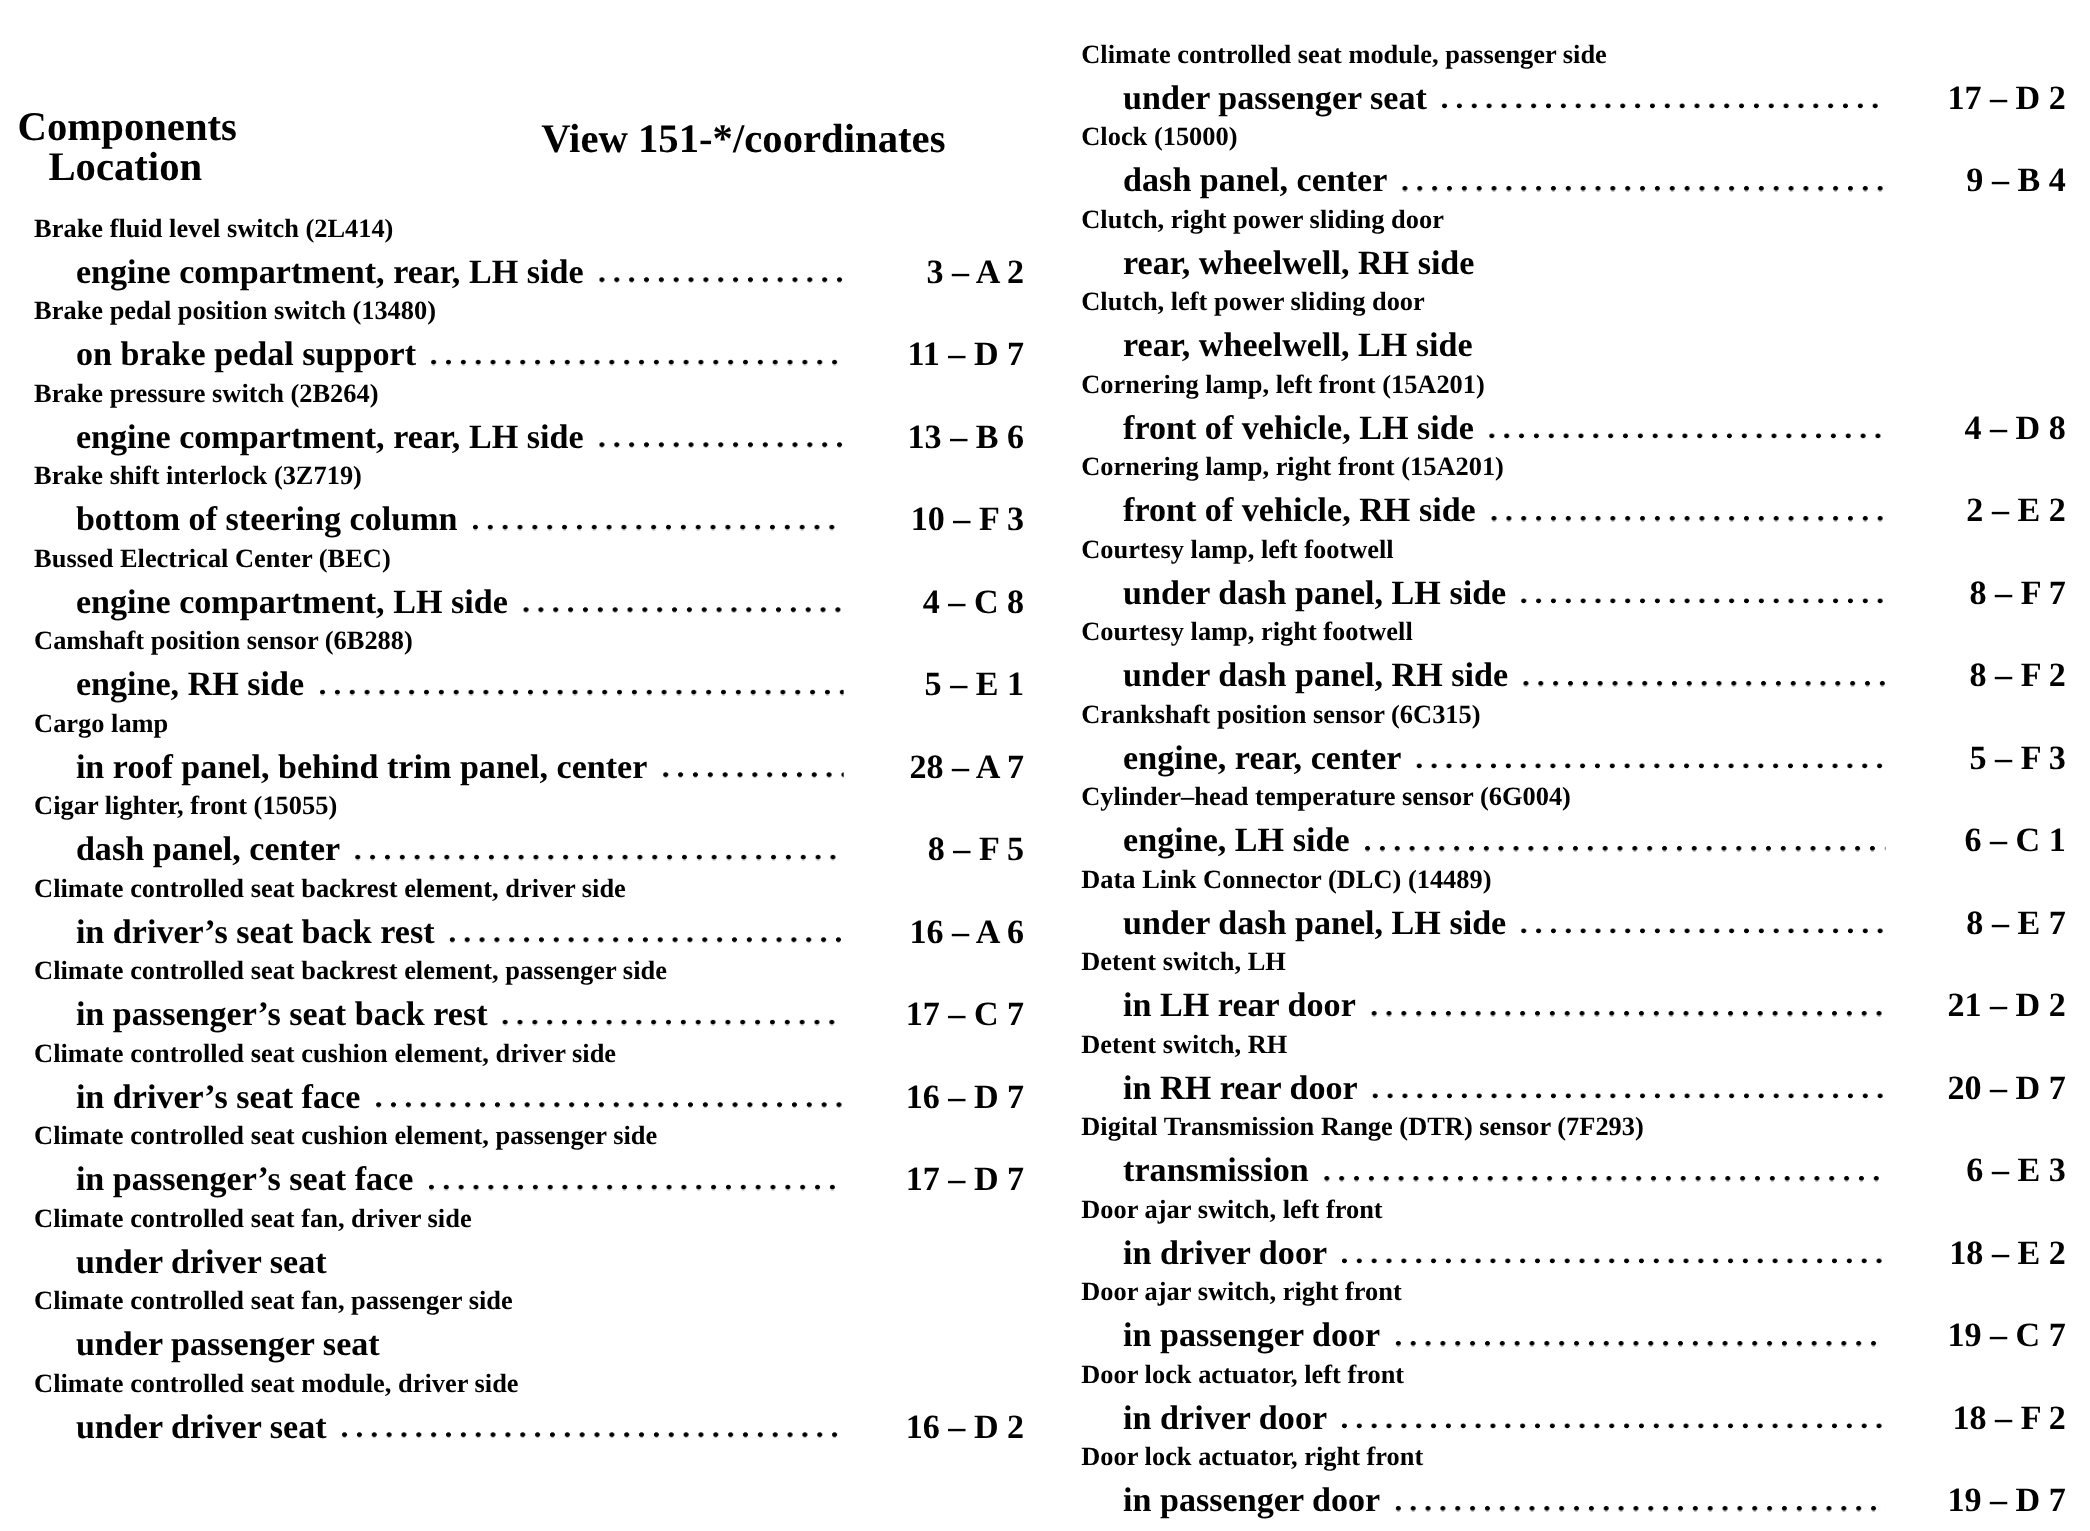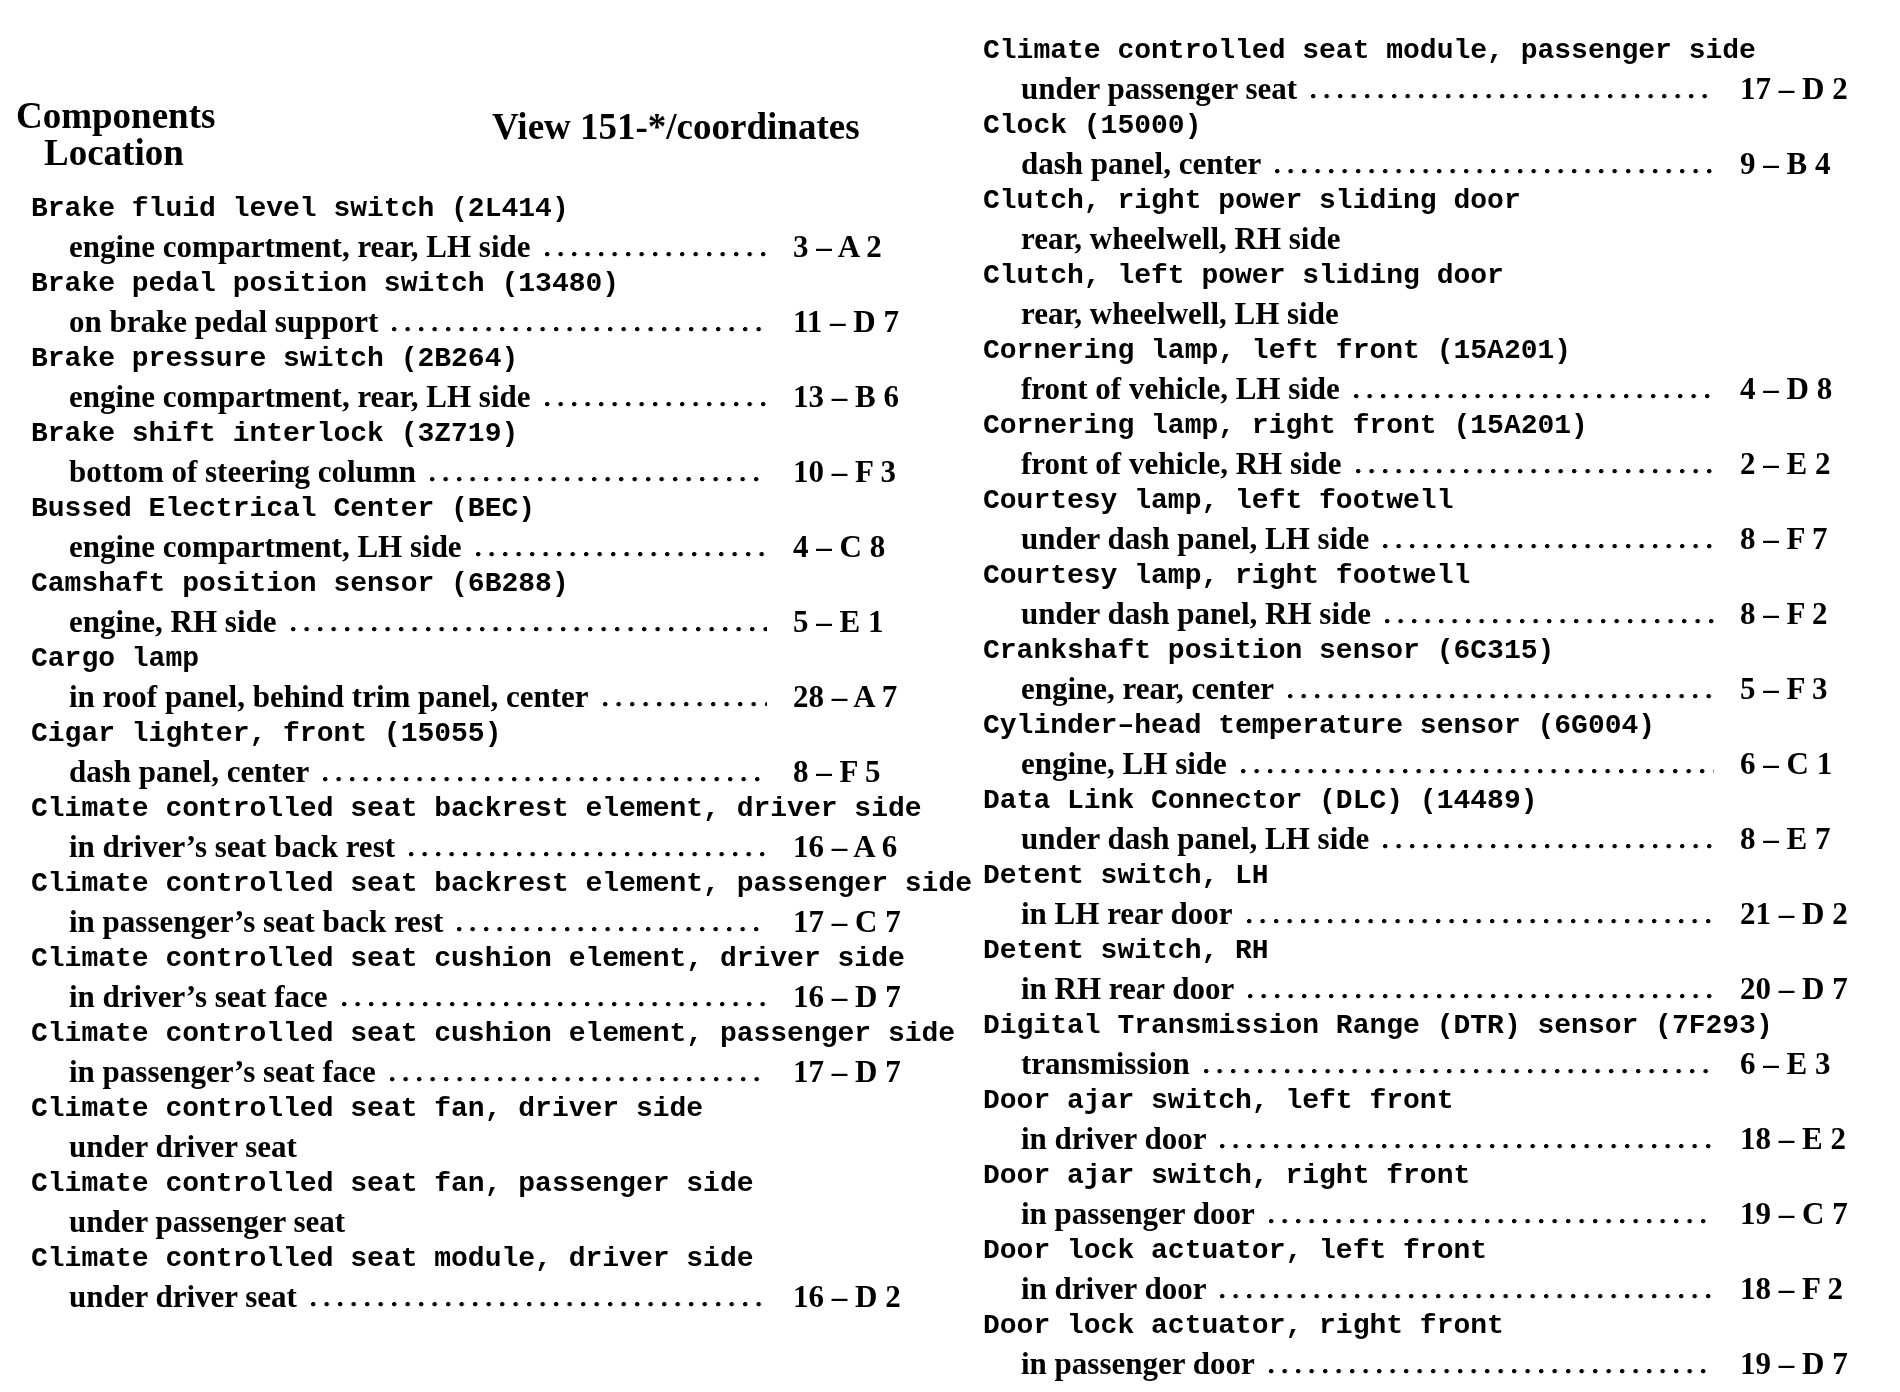--- a/index.html
+++ b/index.html
@@ -53,24 +53,23 @@
     top: 190px;
     width: 900px;
   }
   .col-right {
     left: 983px;
     top: 32px;
     width: 895px;
   }
   
   .entry .name {
-    font-size: 28px;
+    font-size: 24px;
     line-height: 37.5px;
     white-space: nowrap;
-    font-family: Liberation Mono, monospace;
   }
   .loc-line {
     display: flex;
     align-items: flex-end;
     font-size: 31px;
     line-height: 37.5px;
   }
   .loc {
     padding-left: 38px;
     white-space: nowrap;
@@ -80,21 +79,21 @@
     height: 37.5px;
     margin-left: 10px;
     margin-right: 26px;
     background-image: radial-gradient(circle at 2.2px 2.2px, #000 1.9px, rgba(0,0,0,0) 2.5px);
     background-repeat: repeat-x;
     background-position: 4px 24px;
     background-size: 13.5px 5px;
   }
   .coord {
     width: 138px;
-    text-align: left;
+    text-align: right;
     white-space: nowrap;
     flex: 0 0 auto;
   }
 </style>
 </head>
 <body>
 
 <div class="page">
   <div class="h-components">Components</div>
   <div class="h-location">Location</div>

